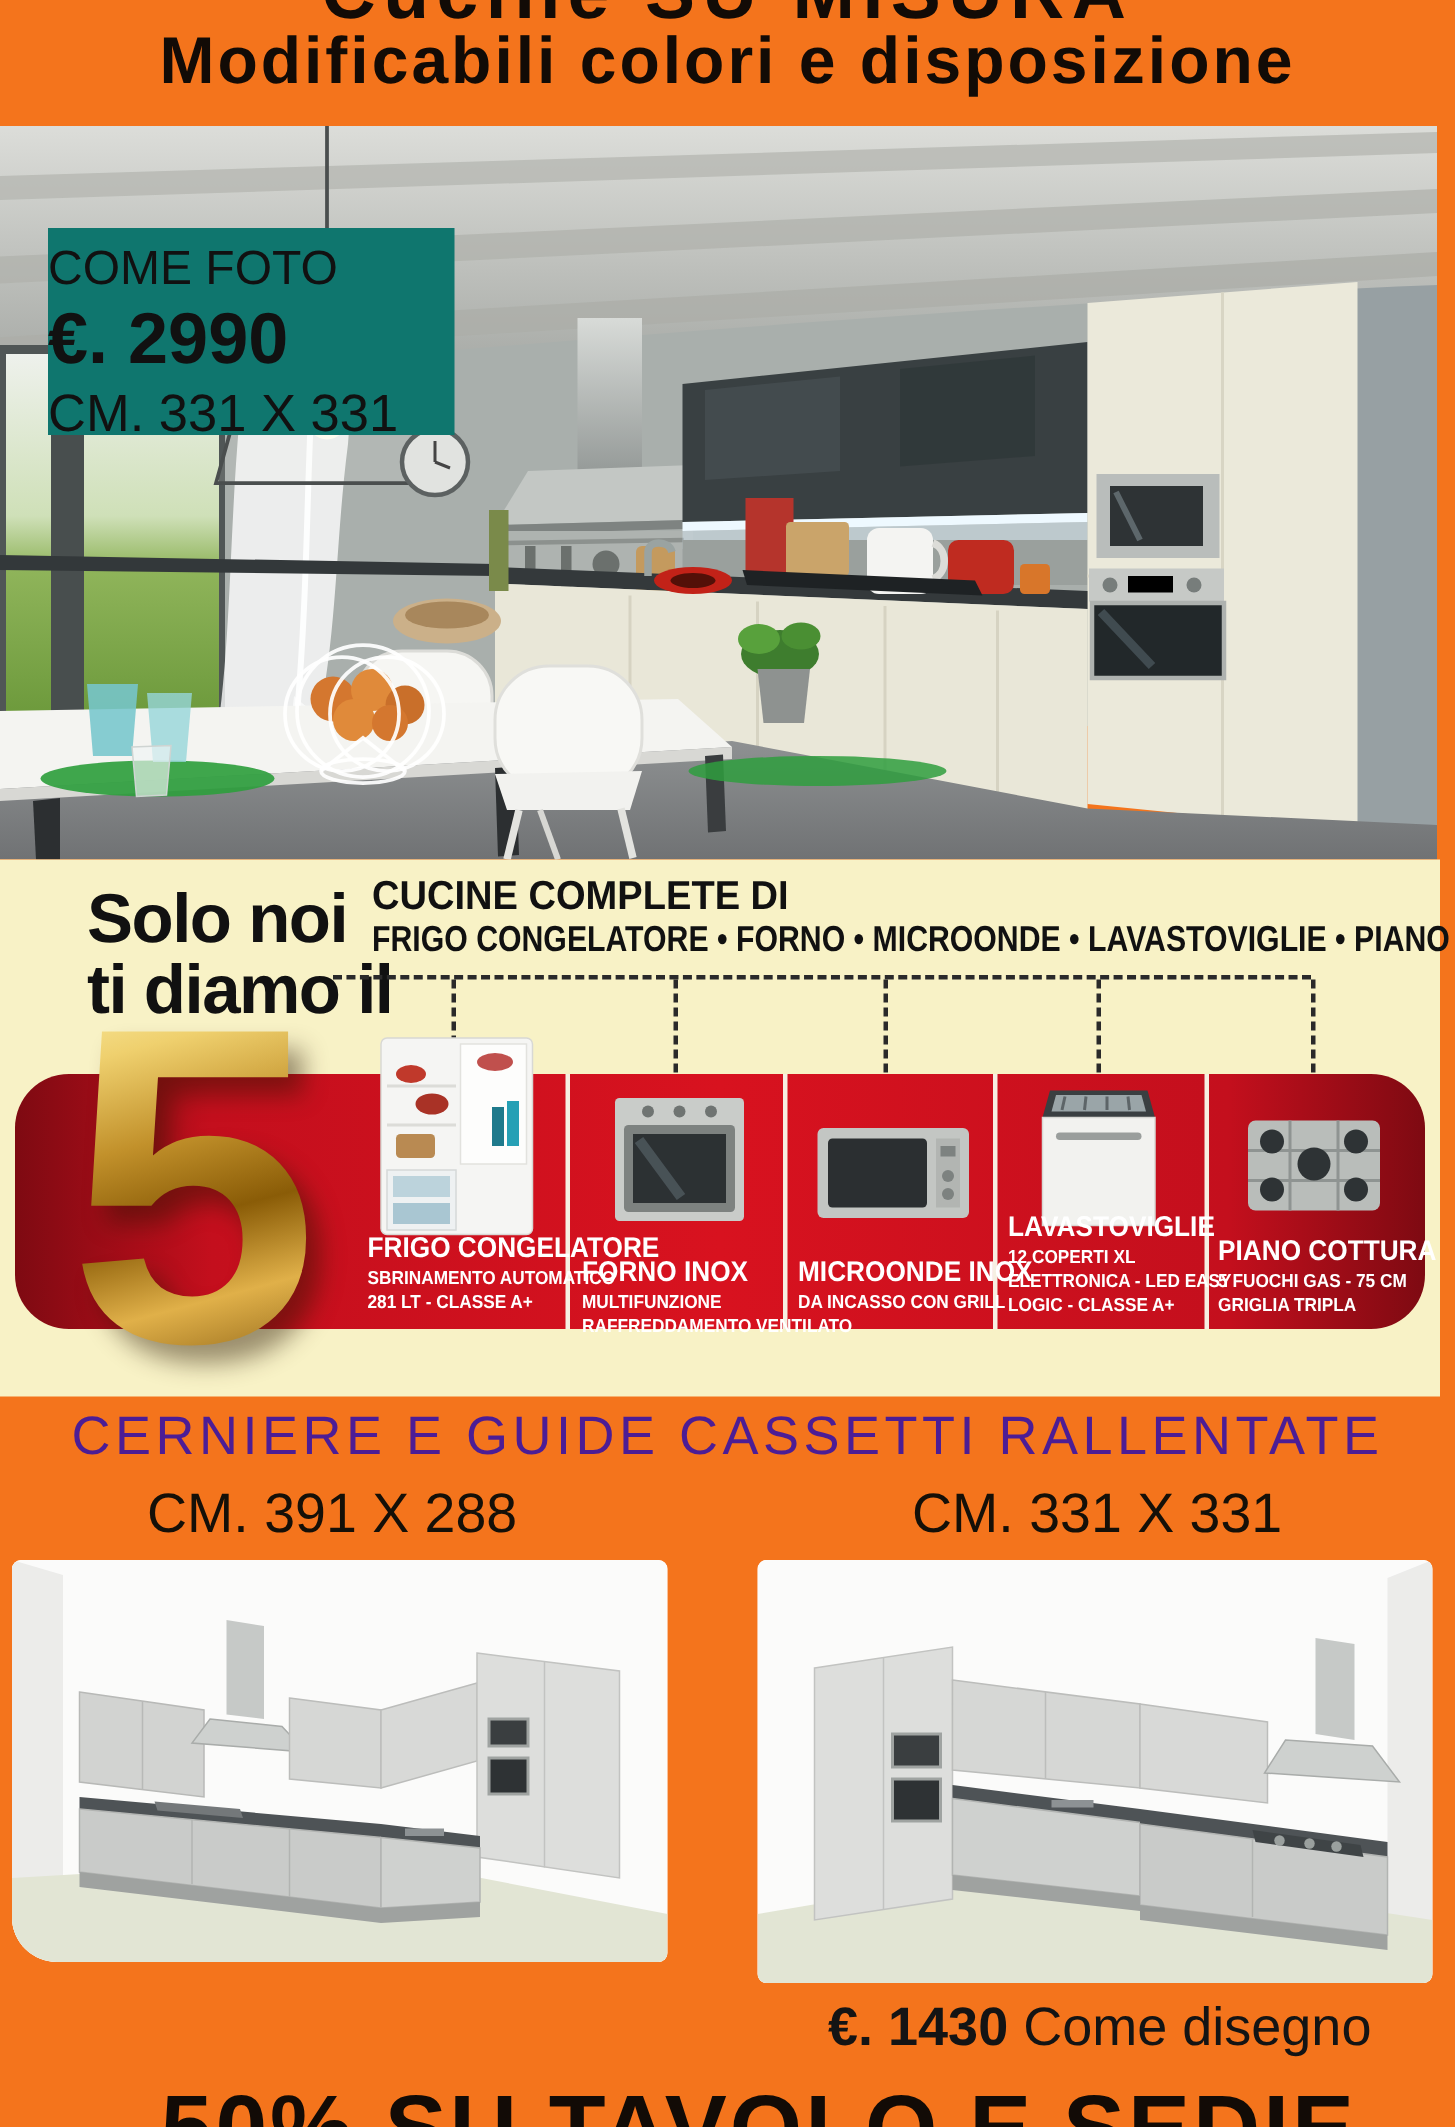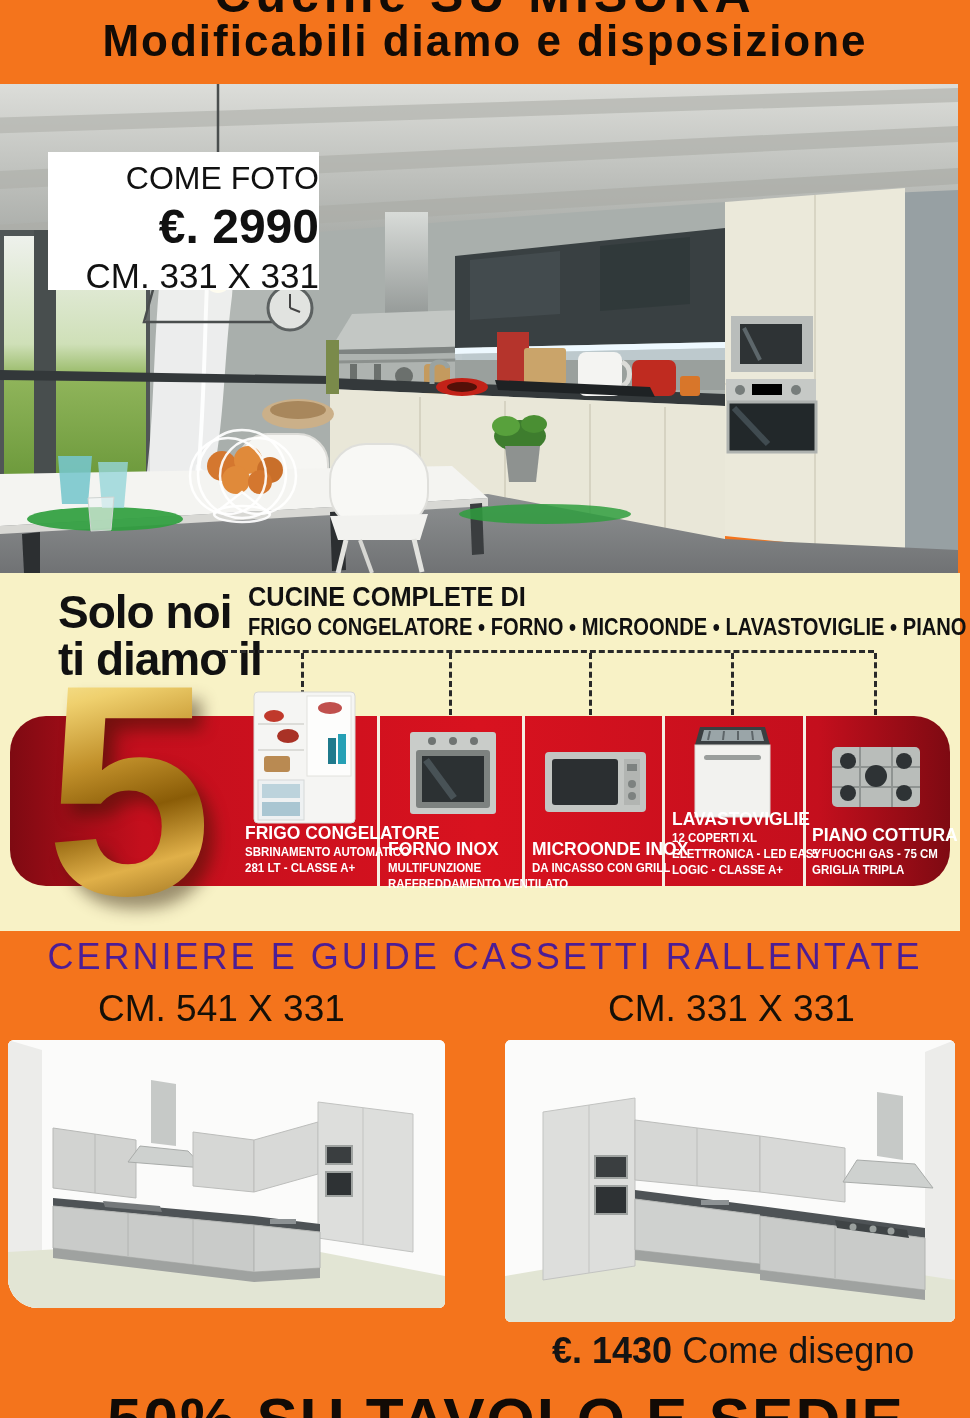--- a/index.html
+++ b/index.html
@@ -6,23 +6,23 @@
   .page{
     position:relative;width:970px;height:1418px;margin:0 auto;
     background:#f4741c;overflow:hidden;
     font-family:"Liberation Sans", sans-serif;color:#111;
   }
   .abs{position:absolute;}
   
   .title1{left:0;top:-34px;width:970px;text-align:center;font-size:50px;font-weight:700;letter-spacing:5px;color:#120b06;}
   .title2{left:0;top:16px;width:970px;text-align:center;font-size:44px;font-weight:700;letter-spacing:2px;color:#120b06;}
   
-  .offer-box{left:48px;top:152px;width:271px;height:138px;background:#ffffff;text-align:right;}
+  .offer-box{left:32px;top:152px;width:271px;height:138px;background:#0f766e;text-align:left;}
   .offer-label{margin-top:8px;font-size:32px;font-weight:400;}
-  .offer-price{margin-top:2px;font-size:48px;font-weight:700;padding-left:41px;}
+  .offer-price{margin-top:2px;font-size:48px;font-weight:700;}
   .offer-size{margin-top:2px;font-size:35px;font-weight:400;}
   
   .promo{left:0;top:573px;width:960px;height:358px;background:#f8f2c6;}
   .solo1{left:58px;top:585px;font-size:46px;font-weight:700;letter-spacing:-1px;}
   .solo2{left:58px;top:632px;font-size:46px;font-weight:700;letter-spacing:-1px;}
   .cucine-h1{left:248px;top:582px;font-size:27px;font-weight:700;transform:scaleX(.94);transform-origin:left;white-space:nowrap;}
   .cucine-h2{left:248px;top:613px;font-size:24px;font-weight:700;transform:scaleX(.84);transform-origin:left;white-space:nowrap;}
   .dash-h{left:222px;top:650px;width:652px;border-top:3px dashed #2a2a2a;}
   .dash-v{top:653px;height:62px;border-left:3px dashed #2a2a2a;width:0;}
   .red-banner{left:10px;top:716px;width:940px;height:170px;border-radius:36px;
@@ -47,21 +47,21 @@
   .price-line{font-size:36px;color:#141414;white-space:nowrap;}
   .price-line b{font-weight:700;}
   .footer-promo{left:0;top:1384px;width:970px;text-align:center;font-size:62px;font-weight:700;letter-spacing:2px;color:#120b06;white-space:nowrap;}
 </style>
 </head>
 <body>
 
 <div class="page">
 
   <div class="abs title1">Cucine SU MISURA</div>
-  <div class="abs title2">Modificabili diamo e disposizione</div>
+  <div class="abs title2">Modificabili colori e disposizione</div>
 
   <svg class="abs" style="left:0;top:84px" width="958" height="489" viewBox="0 0 958 489">
     <defs>
       <linearGradient id="ceilg" x1="0" y1="0" x2="0" y2="1">
         <stop offset="0" stop-color="#dcddd9"></stop>
           <stop offset="1" stop-color="#a3a6a2"></stop>
       </linearGradient>
       <linearGradient id="glassg" x1="0" y1="0" x2="0" y2="1">
         <stop offset="0" stop-color="#eef1ec"></stop>
           <stop offset="0.45" stop-color="#cfe0b8"></stop>
@@ -355,21 +355,21 @@
     <div class="ap-l">LOGIC - CLASSE A+</div>
   </div>
   <div class="abs ap" style="left:812px;top:824px">
     <div class="ap-h">PIANO COTTURA</div>
     <div class="ap-l">5 FUOCHI GAS - 75 CM</div>
     <div class="ap-l">GRIGLIA TRIPLA</div>
   </div>
 
   <div class="abs cerniere">CERNIERE E GUIDE CASSETTI RALLENTATE</div>
 
-  <div class="abs dim-label" style="left:98px;top:988px">CM. 541 X 331</div>
+  <div class="abs dim-label" style="left:98px;top:988px">CM. 391 X 288</div>
   <div class="abs dim-label" style="left:608px;top:988px">CM. 331 X 331</div>
 
   <div class="abs card card-a">
     <svg width="437" height="268" viewBox="0 0 437 268">
       <rect width="437" height="268" fill="#fbfbfa"></rect>
       <path d="M0,0 L34,10 L34,252 L0,268 Z" fill="#ececea"></path>
       <path d="M0,212 L240,198 L437,236 L437,268 L0,268 Z" fill="#e2e5d4"></path>
 
       <path d="M45,88 L128,100 L128,158 L45,148 Z" fill="#d2d3d1" stroke="#b8b9b7"></path>
       <line x1="87" y1="94" x2="87" y2="153" stroke="#b8b9b7"></line>

